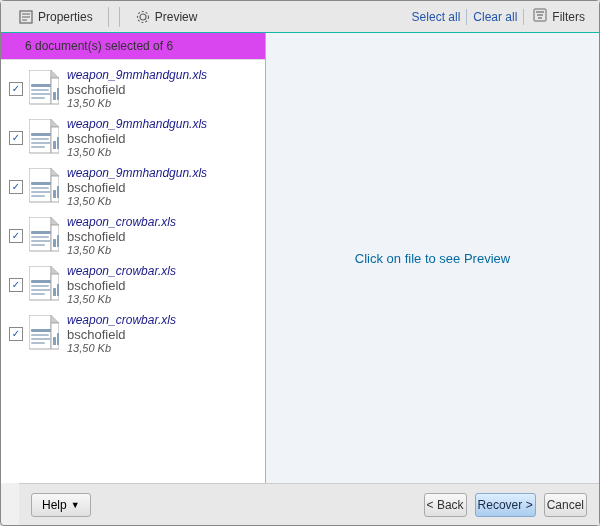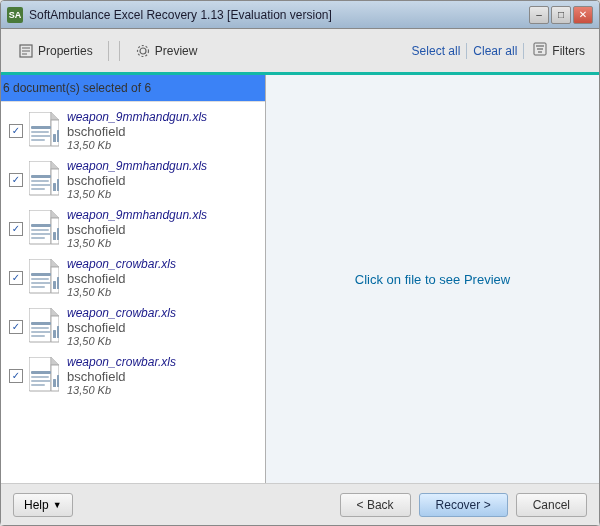--- a/index.html
+++ b/index.html
@@ -69,23 +69,23 @@
       font-size: 10px;
       color: #333;
     }
     .wc-btn.close {
       background: linear-gradient(to bottom, #e88070, #c85040);
       color: white;
     }
 
     
     .toolbar {
-      height: 46px;
+      height: 32px;
       background: #e8e8e8;
-      border-bottom: 3px solid #14b8a6;
+      border-bottom: 1px solid #14b8a6;
       display: flex;
       align-items: center;
       padding: 0 8px;
       gap: 2px;
     }
     .tb-btn {
       display: flex;
       align-items: center;
       gap: 4px;
       padding: 3px 8px;
@@ -144,24 +144,24 @@
 
     
     .file-list-panel {
       width: 265px;
       border-right: 1px solid #b0b0b0;
       display: flex;
       flex-direction: column;
       background: #fff;
     }
     .file-list-header {
-      padding: 6px 2px;
+      padding: 6px 24px;
       font-size: 12px;
       color: #333;
-      background: #3b82f6;
+      background: #d946ef;
       border-bottom: 1px solid #ddd;
     }
     .file-list {
       flex: 1;
       overflow-y: auto;
       padding: 4px 0;
     }
     .file-item {
       display: flex;
       align-items: center;
@@ -210,64 +210,54 @@
 
     
     .bottom-bar {
       height: 42px;
       background: #e8e8e8;
       border-top: 1px solid #ccc;
       display: flex;
       align-items: center;
       padding: 0 12px;
       gap: 8px;
+      margin-left: 18px;
     }
     .help-btn {
       display: flex;
       align-items: center;
       gap: 4px;
       padding: 4px 10px;
       border: 1px solid #aaa;
       background: linear-gradient(to bottom, #f8f8f8, #e0e0e0);
       border-radius: 3px;
       cursor: pointer;
       font-size: 12px;
     }
     .bottom-spacer { flex: 1; }
     .nav-btn {
-      padding: 4px 16px;
+      padding: 4px 2px;
       border: 1px solid #aaa;
       background: linear-gradient(to bottom, #f8f8f8, #e0e0e0);
       border-radius: 3px;
       cursor: pointer;
       font-size: 12px;
       color: #333;
     }
     .nav-btn.primary {
       background: linear-gradient(to bottom, #ddeeff, #aaccee);
       border-color: #88aacc;
       color: #1a2a4a;
     }
   </style>
 </head>
 <body>
 
 <div class="window">
 
-  <div class="title-bar">
-    <div class="title-bar-icon">
-      <span>SA</span>
-    </div>
-    <span class="title-bar-text">SoftAmbulance Excel Recovery 1.13 [Evaluation version]</span>
-    <div class="window-controls">
-      <button class="wc-btn">–</button>
-      <button class="wc-btn">□</button>
-      <button class="wc-btn close">✕</button>
-    </div>
-  </div>
 
   <div class="toolbar">
     <button class="tb-btn">
       <span class="tb-icon">
         <svg width="16" height="16" viewBox="0 0 16 16">
           <rect x="2" y="2" width="12" height="12" fill="none" stroke="#666" stroke-width="1.2"></rect>
           <line x1="4" y1="5" x2="12" y2="5" stroke="#666" stroke-width="1"></line>
           <line x1="4" y1="8" x2="12" y2="8" stroke="#666" stroke-width="1"></line>
           <line x1="4" y1="11" x2="9" y2="11" stroke="#666" stroke-width="1"></line>
         </svg>

